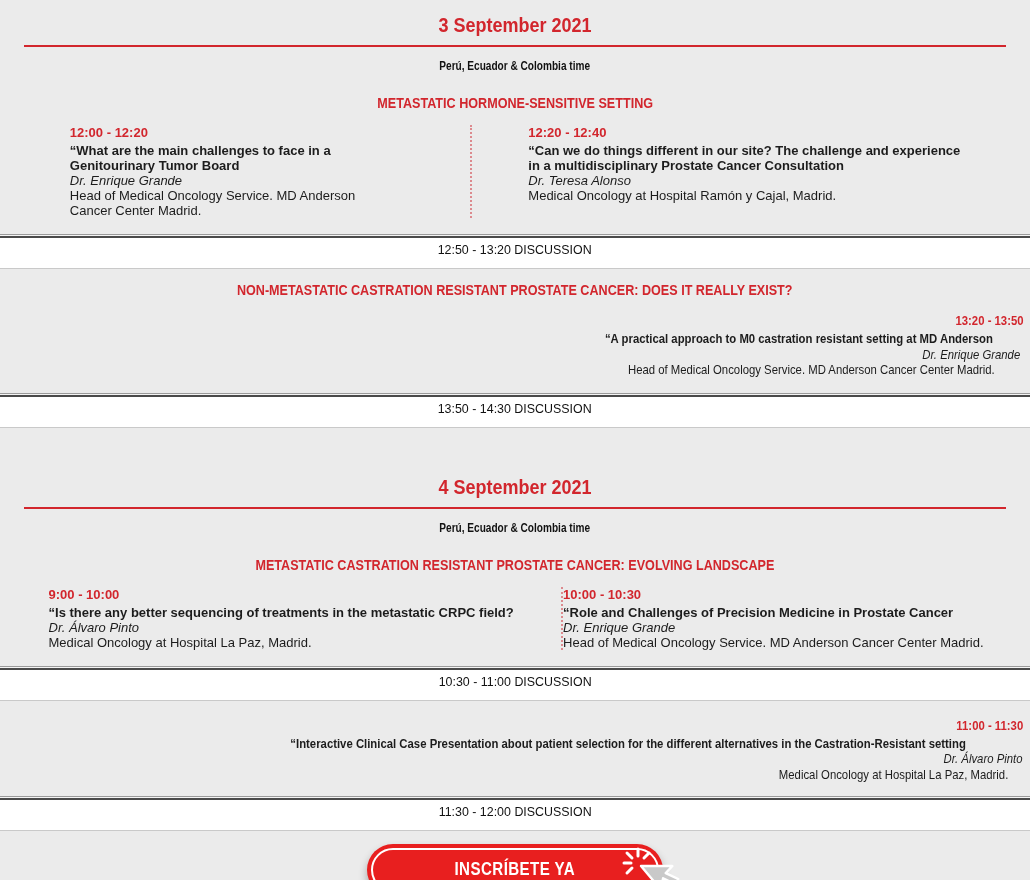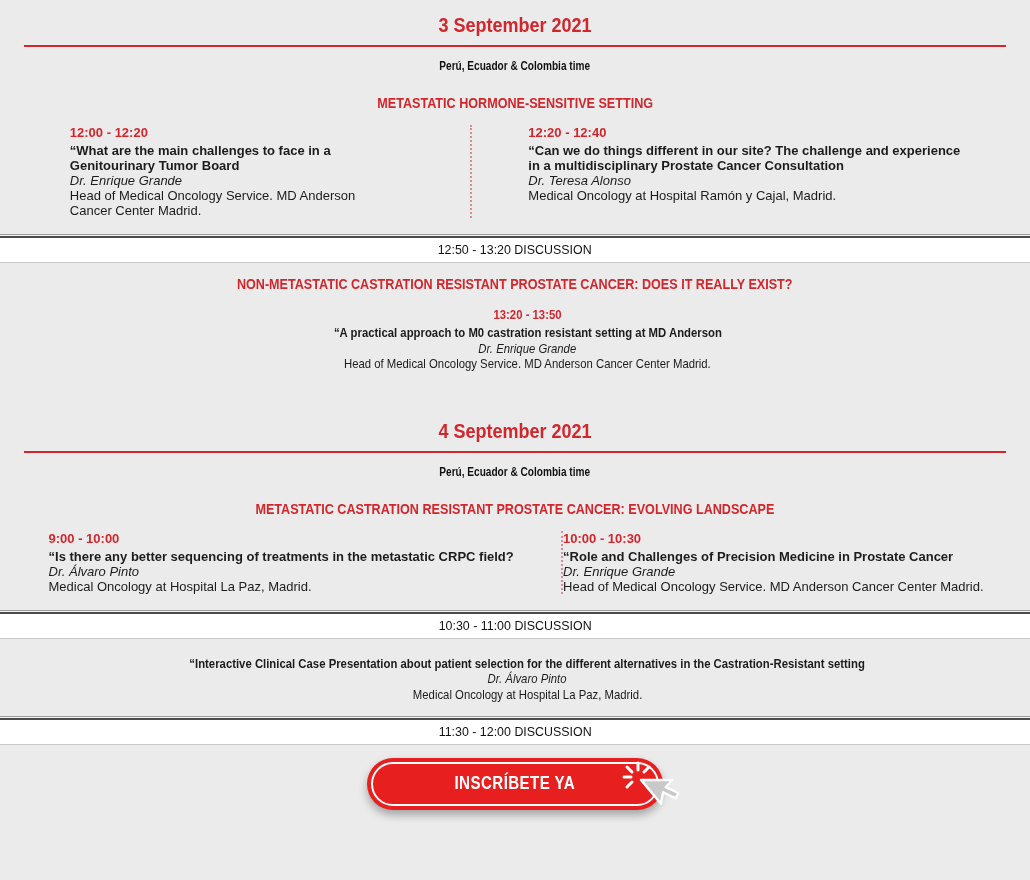--- a/index.html
+++ b/index.html
@@ -34,31 +34,31 @@
   .in-d1l{max-width:330px;}
   .in-d1r{max-width:445px;}
   .in-d2l{max-width:508px;}
   .in-d2r{max-width:492px;}
 
   .time{color:#d2262d;font-weight:bold;font-size:13px;margin-bottom:3px;}
   .stitle{font-weight:bold;font-size:13px;line-height:1.16;color:#1c1c1c;}
   .speaker{font-style:italic;font-size:13px;line-height:1.16;}
   .affil{font-size:13px;line-height:1.16;}
 
-  .single{text-align:center;margin-top:15px;font-size:13.5px;padding-left:25px;}
+  .single{text-align:right;margin-top:15px;font-size:13.5px;padding-left:25px;}
   .single .time{font-size:13.5px;}
   .single .stitle,.single .speaker,.single .affil{font-size:13.5px;line-height:1.14;}
 
   .band{
     background:#ffffff;
     border-top:2px solid #4a4a4a;
     border-bottom:1px solid #c9c9c9;
     box-shadow:0 -1px 0 #f4f4f4, 0 -2px 0 #9a9a9a;
     margin-top:9px;
-    padding:4px 0 5px 0;
+    padding:4px 0 11px 0;
     text-align:center;
     font-size:13.5px;color:#111;
   }
   .band.mt17{margin-top:17px;}
   .band.mt16{margin-top:16px;}
 
   .day2-gap{margin-top:49px;}
 
   .cta-wrap{position:relative;width:296px;margin:13px auto 0 auto;}
   .cta{
@@ -112,20 +112,21 @@
 
     <div class="sec-head" style="margin-top:12px;"><span class="cond">NON-METASTATIC CASTRATION RESISTANT PROSTATE CANCER: DOES IT REALLY EXIST?</span></div>
 
     <div class="single">
       <div class="time"><span class="cond">13:20 - 13:50</span></div>
       <div class="stitle"><span class="cond">“A practical approach to M0 castration resistant setting at MD Anderson</span></div>
       <div class="speaker"><span class="cond">Dr. Enrique Grande</span></div>
       <div class="affil"><span class="cond">Head of Medical Oncology Service. MD Anderson Cancer Center Madrid.</span></div>
     </div>
 
+    <div class="band mt17"><span class="cond92">13:50 - 14:30 DISCUSSION</span></div>
   </section>
 
   <section>
     <h1 class="day-title day2-gap"><span class="cond" style="transform:scaleX(0.9);">4 September 2021</span></h1>
     <hr class="red-rule">
     <div class="tz"><span class="cond">Perú, Ecuador &amp; Colombia time</span></div>
 
     <div class="sec-head"><span class="cond">METASTATIC CASTRATION RESISTANT PROSTATE CANCER: EVOLVING LANDSCAPE</span></div>
 
     <div class="row row-d2">
@@ -143,20 +144,21 @@
           <div class="stitle">“Role and Challenges of Precision Medicine in Prostate Cancer</div>
           <div class="speaker">Dr. Enrique Grande</div>
           <div class="affil">Head of Medical Oncology Service. MD Anderson Cancer Center Madrid.</div>
         </div>
       </div>
     </div>
 
     <div class="band"><span class="cond92">10:30 - 11:00 DISCUSSION</span></div>
 
     <div class="single" style="margin-top:17px;">
+      <div class="time"><span class="cond">11:00 - 11:30</span></div>
       <div class="stitle"><span class="cond">“Interactive Clinical Case Presentation about patient selection for the different alternatives in the Castration-Resistant setting</span></div>
       <div class="speaker"><span class="cond">Dr. Álvaro Pinto</span></div>
       <div class="affil"><span class="cond">Medical Oncology at Hospital La Paz, Madrid.</span></div>
     </div>
 
     <div class="band mt16"><span class="cond92">11:30 - 12:00 DISCUSSION</span></div>
   </section>
 
   <div class="cta-wrap">
     <div class="cta">

